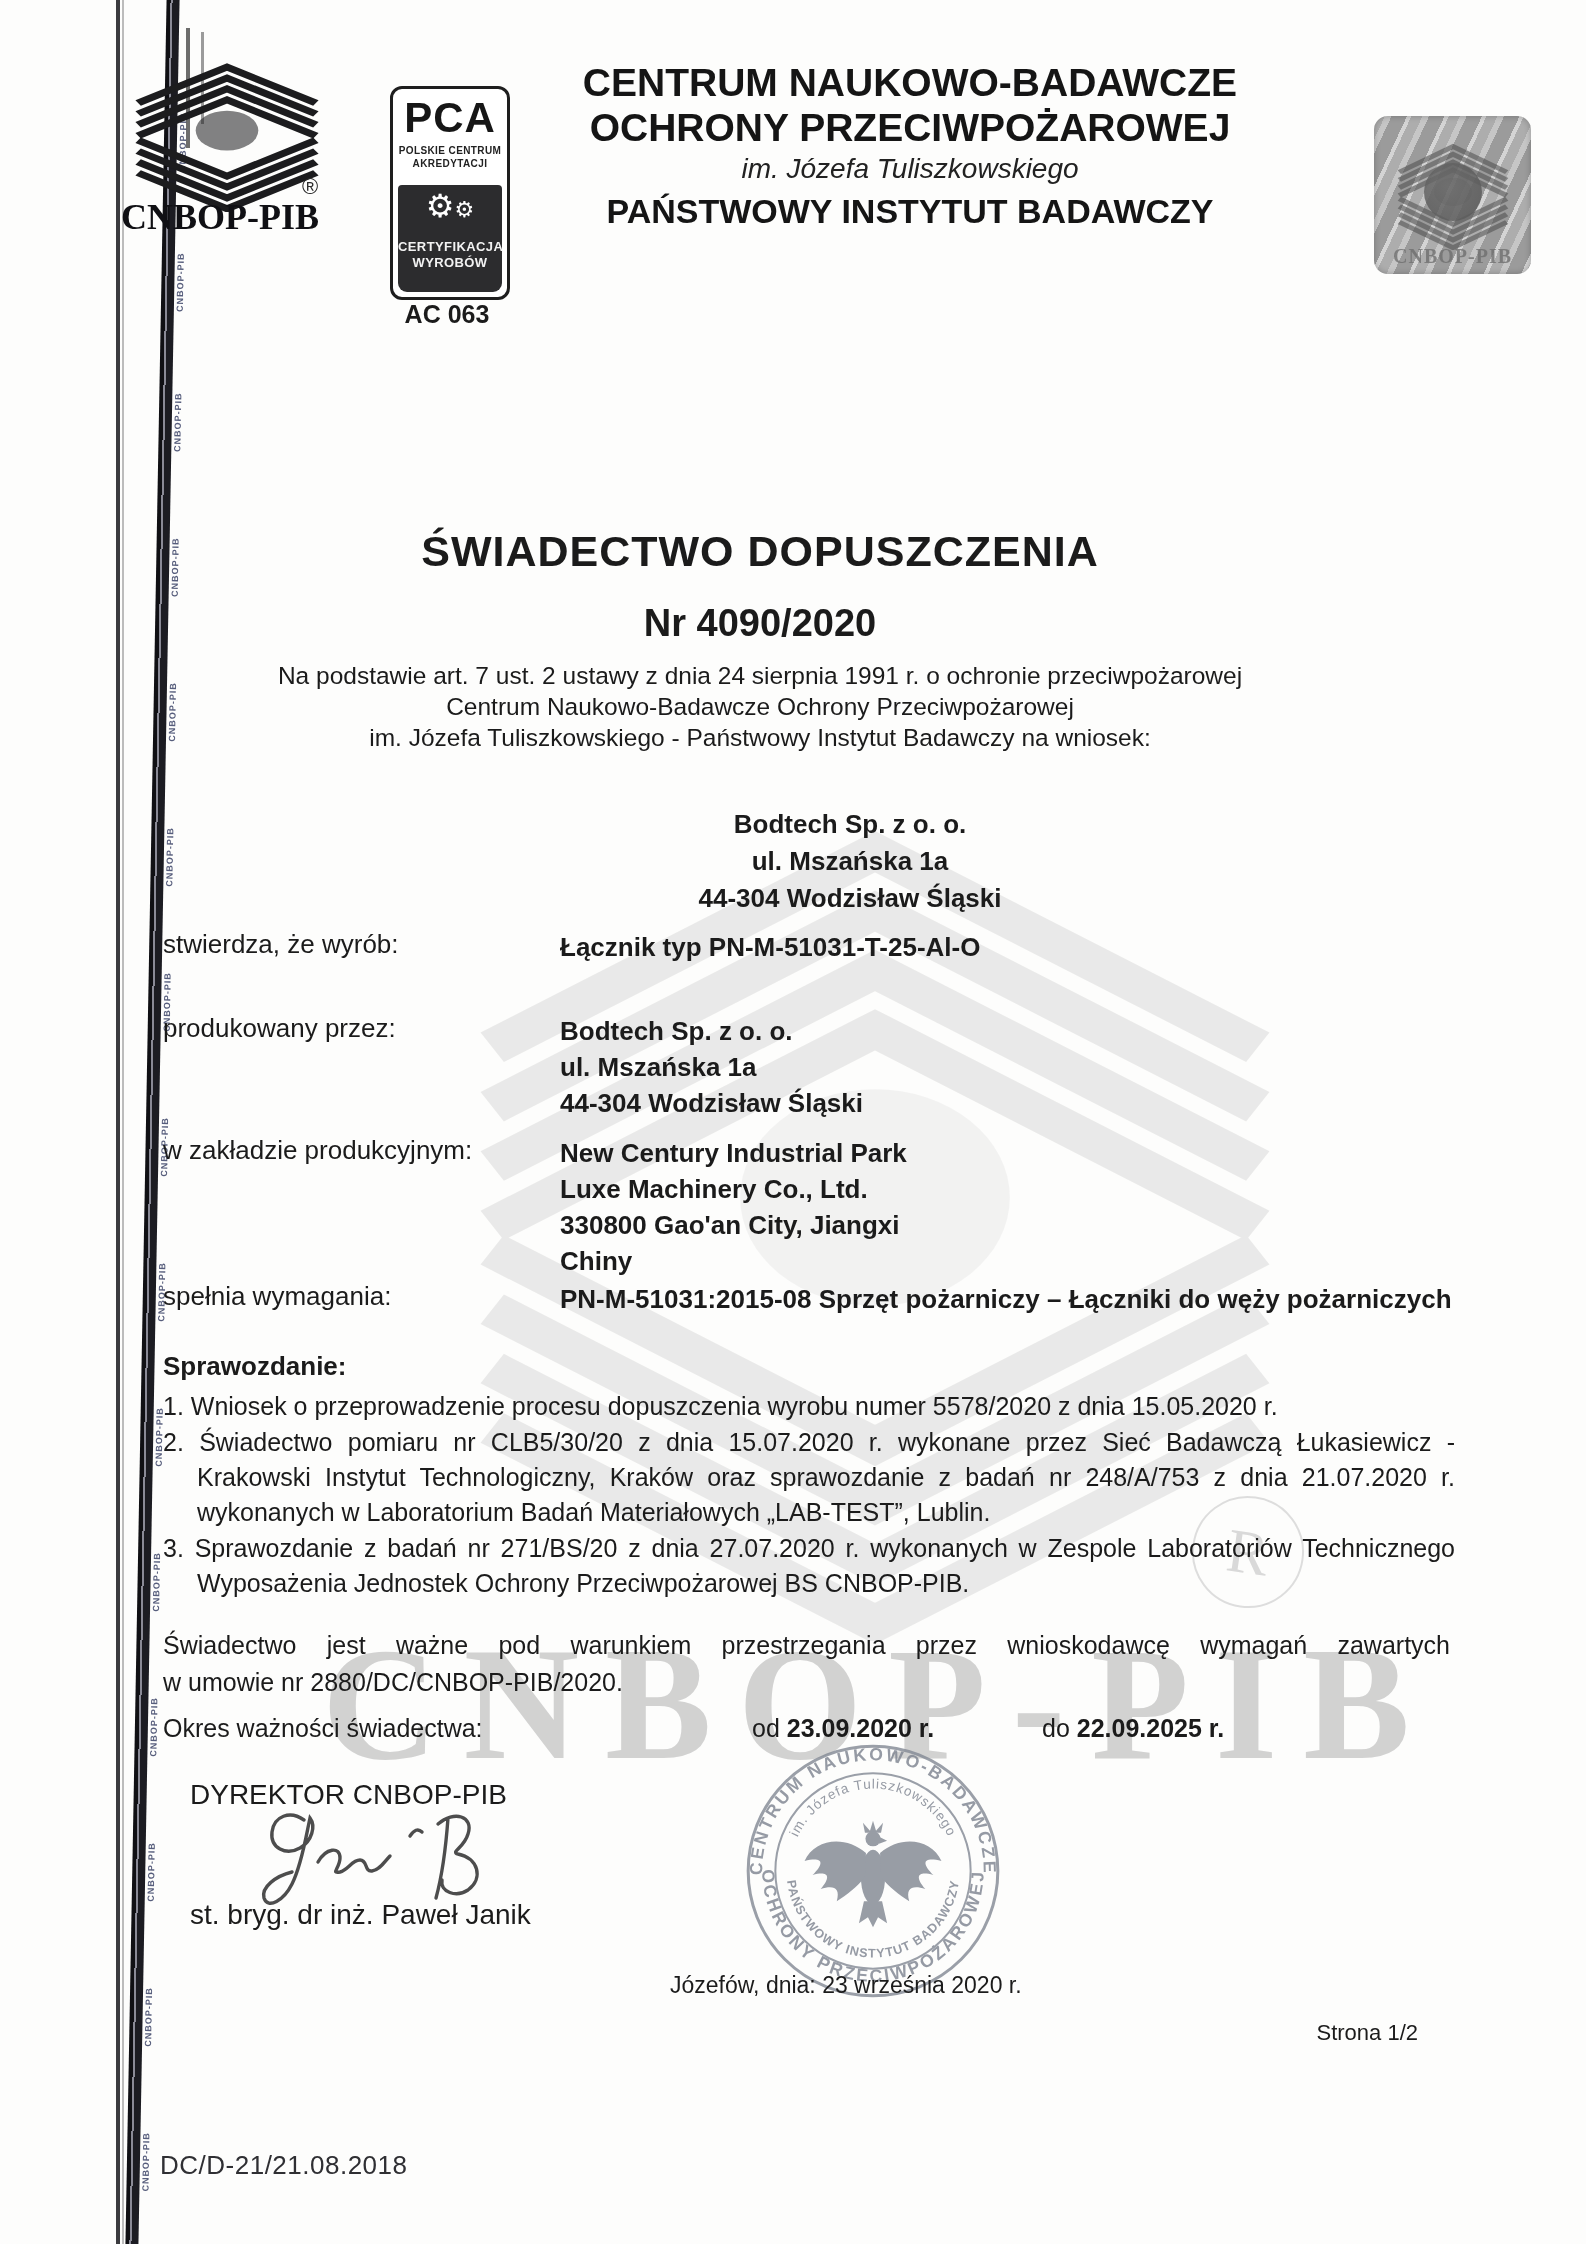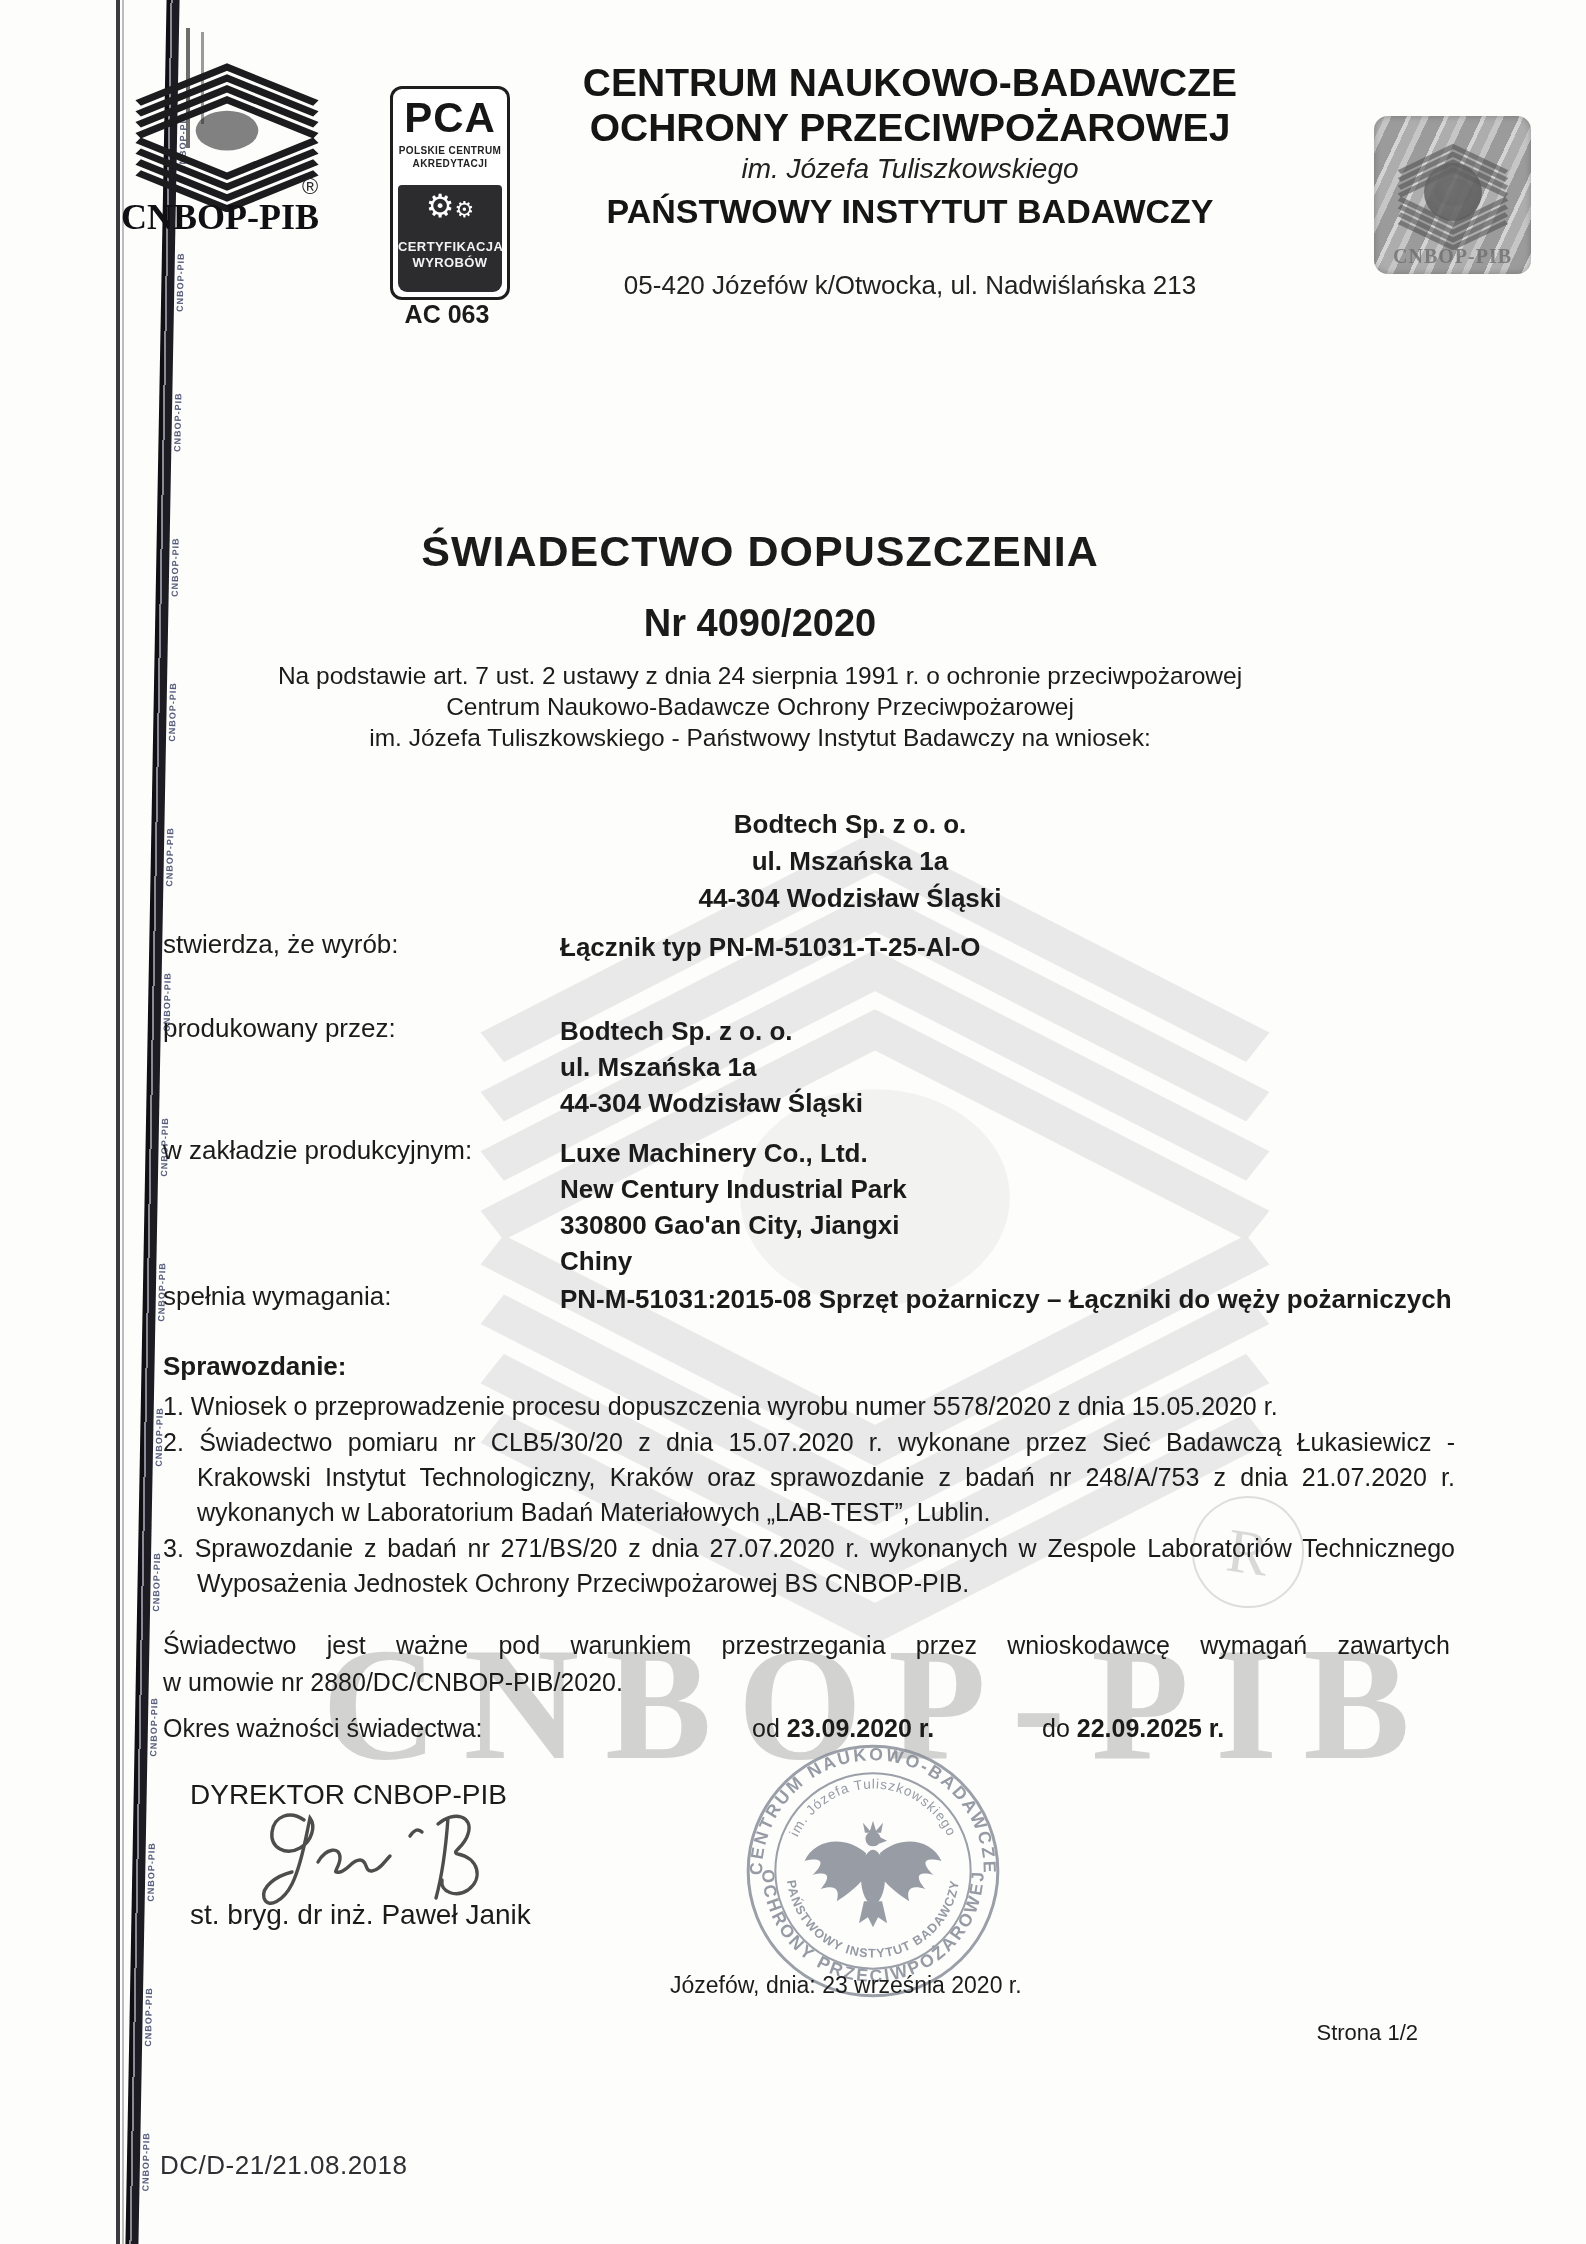--- a/index.html
+++ b/index.html
@@ -178,21 +178,20 @@
         </div>
       </div>
     </div>
     <div class="abs pca-ac">AC 063</div>
 
     <div class="abs org-block">
       <div class="org1">CENTRUM NAUKOWO-BADAWCZE</div>
       <div class="org2">OCHRONY PRZECIWPOŻAROWEJ</div>
       <div class="org3">im. Józefa Tuliszkowskiego</div>
       <div class="org4">PAŃSTWOWY INSTYTUT BADAWCZY</div>
-      <div class="org-address">05-420 Józefów k/Otwocka, ul. Nadwiślańska 213</div>
     </div>
 
     <div class="abs hologram">
       <svg class="holo-logo" preserveAspectRatio="none" viewBox="0 0 200 262">
           <use href="#sym-cnbop"></use>
         </svg>
       <div class="holo-circle"></div>
       <div class="holo-caption">CNBOP-PIB</div>
     </div>
 
@@ -217,22 +216,22 @@
 
     <div class="abs det-label" style="top:1013px">produkowany przez:</div>
     <div class="abs det-value" style="top:1013px">
       <div>Bodtech Sp. z o. o.</div>
       <div>ul. Mszańska 1a</div>
       <div>44-304 Wodzisław Śląski</div>
     </div>
 
     <div class="abs det-label" style="top:1135px">w zakładzie produkcyjnym:</div>
     <div class="abs det-value" style="top:1135px">
+      <div>New Century Industrial Park</div>
       <div>Luxe Machinery Co., Ltd.</div>
-      <div>New Century Industrial Park</div>
       <div>330800 Gao'an City, Jiangxi</div>
       <div>Chiny</div>
     </div>
 
     <div class="abs det-label" style="top:1281px">spełnia wymagania:</div>
     <div class="abs det-value" style="top:1281px">
       <div>PN-M-51031:2015-08 Sprzęt pożarniczy – Łączniki do węży pożarniczych</div>
     </div>
 
     <div class="abs doc-heading">Sprawozdanie:</div>

